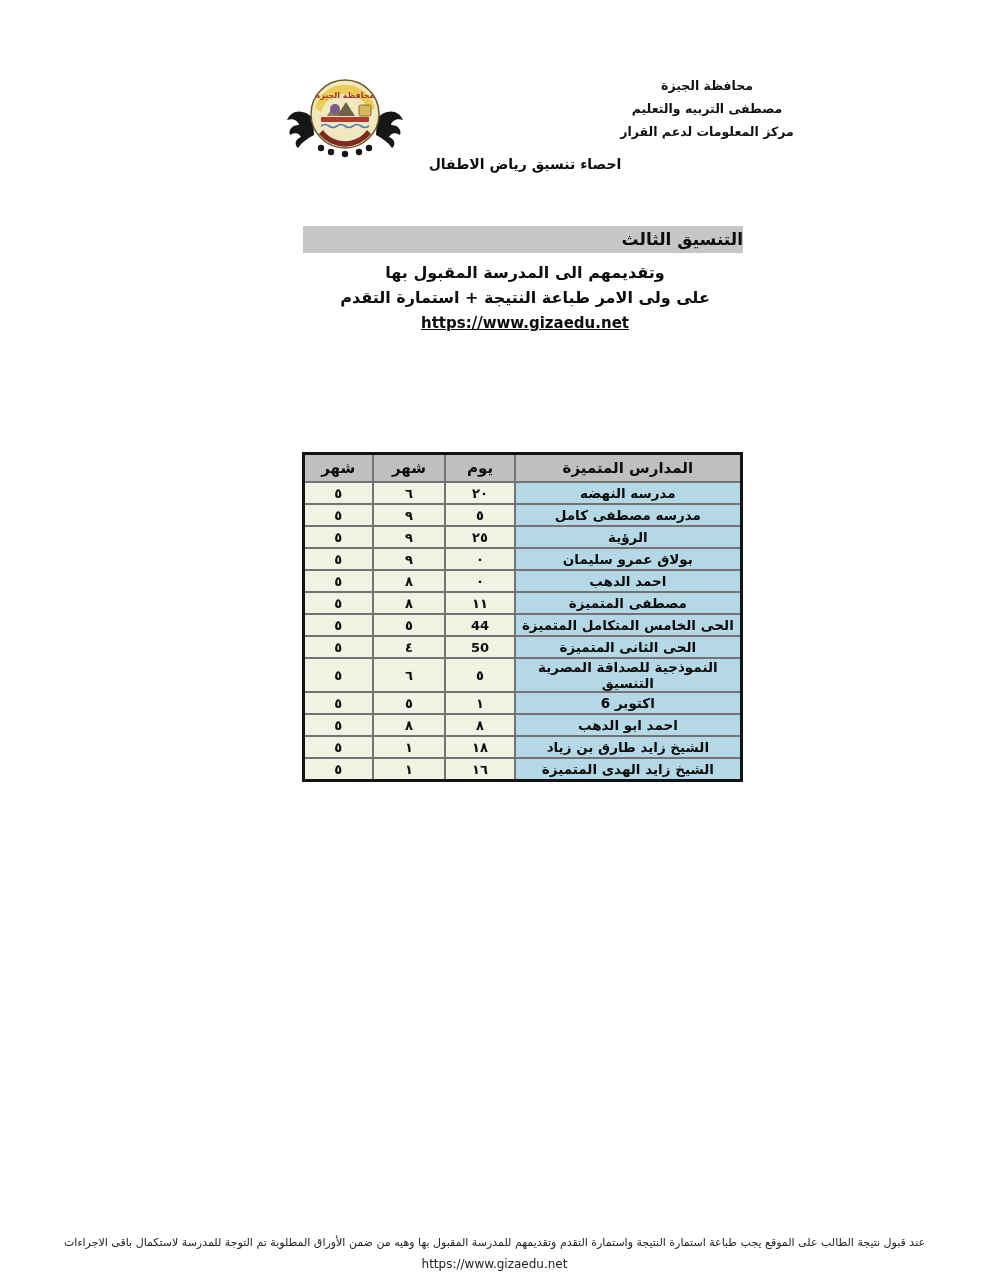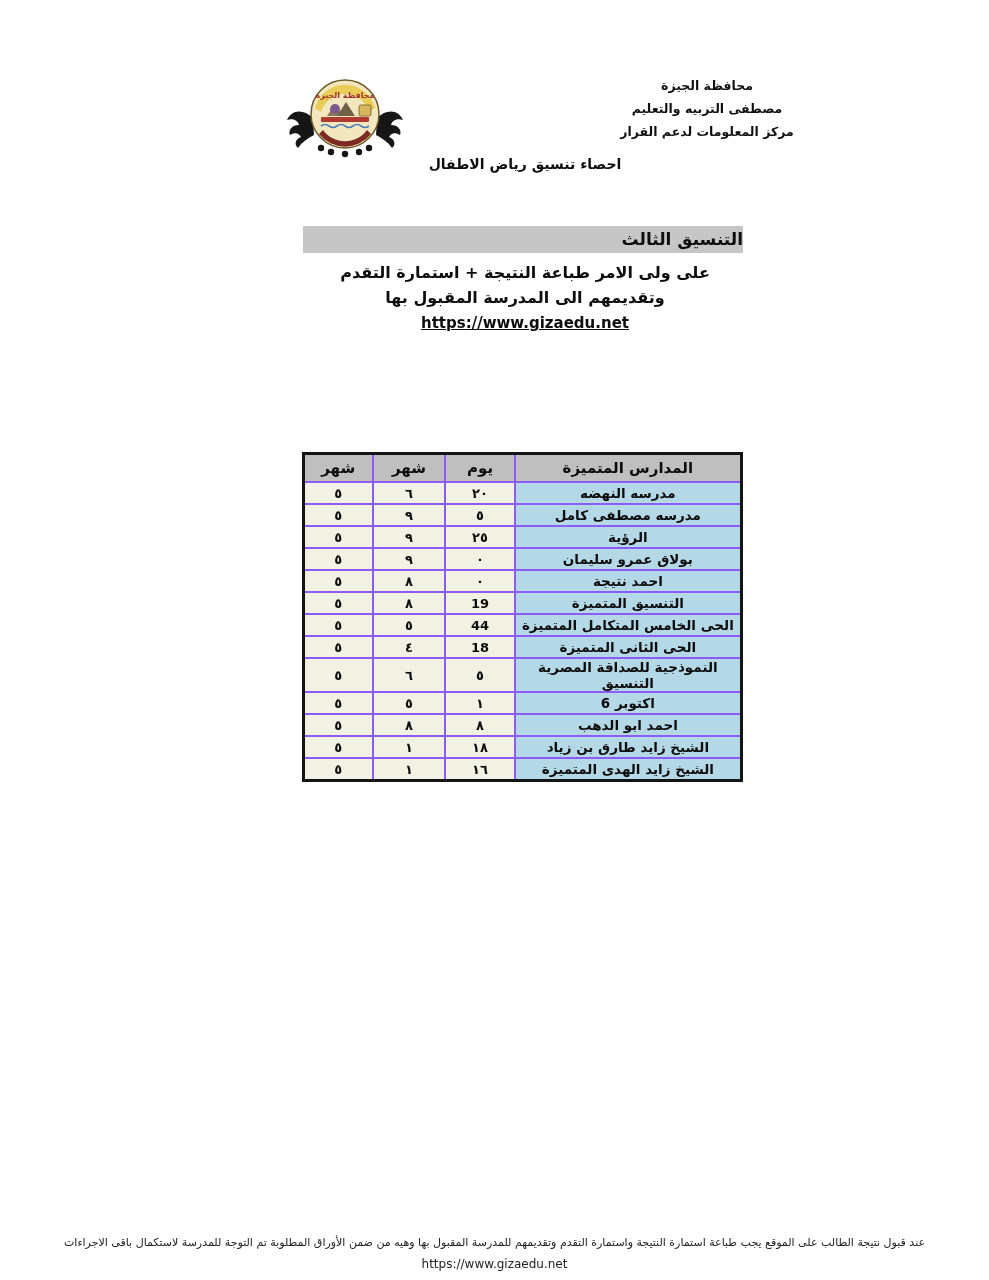--- a/index.html
+++ b/index.html
@@ -52,21 +52,21 @@
     text-decoration:underline; direction:ltr;
   }
 
   
   .schools-table{
     position:absolute; left:302px; top:452px; width:441px;
     border-collapse:collapse; direction:rtl;
     border:3px solid #141414;
   }
   .schools-table th, .schools-table td{
-    border:2px solid #8b5cf6;
+    border:2px solid #737373;
     padding:0 4px;
     text-align:center; vertical-align:middle;
     color:#0d0d0d;
   }
   .schools-table th{
     background:var(--header-gray,#bfbfbf);
     height:26px; font-weight:bold; font-size:15px;
   }
   .schools-table td{ height:20px; font-size:13px; font-weight:bold; }
   .col-school{ width:238px; }
@@ -130,22 +130,22 @@
     <div>مركز المعلومات لدعم القرار</div>
   </div>
 
   <div class="title-block">
     <div class="title-line">احصاء تنسيق رياض الاطفال</div>
   </div>
 
   <div class="banner">التنسيق الثالث</div>
 
   <div class="notice">
+    <div class="notice-line">وتقديمهم الى المدرسة المقبول بها</div>
     <div class="notice-line">على ولى الامر طباعة النتيجة + استمارة التقدم</div>
-    <div class="notice-line">وتقديمهم الى المدرسة المقبول بها</div>
     <a class="notice-link" href="#">https://www.gizaedu.net</a>
   </div>
 
   <table class="schools-table" dir="rtl">
     <thead>
       <tr>
         <th class="col-school">المدارس المتميزة</th>
         <th class="col-day">يوم</th>
         <th class="col-month1">شهر</th>
         <th class="col-month2">شهر</th>
@@ -170,40 +170,40 @@
           <td class="cell-num col-month1">٩</td>
           <td class="cell-num col-month2">٥</td>
         </tr>
         <tr>
           <td class="cell-school col-school">بولاق عمرو سليمان</td>
           <td class="cell-num col-day">٠</td>
           <td class="cell-num col-month1">٩</td>
           <td class="cell-num col-month2">٥</td>
         </tr>
         <tr>
-          <td class="cell-school col-school">احمد نتيجة</td>
+          <td class="cell-school col-school">احمد الدهب</td>
           <td class="cell-num col-day">٠</td>
           <td class="cell-num col-month1">٨</td>
           <td class="cell-num col-month2">٥</td>
         </tr>
         <tr>
-          <td class="cell-school col-school">التنسيق المتميزة</td>
-          <td class="cell-num col-day">19</td>
+          <td class="cell-school col-school">مصطفى المتميزة</td>
+          <td class="cell-num col-day">١١</td>
           <td class="cell-num col-month1">٨</td>
           <td class="cell-num col-month2">٥</td>
         </tr>
         <tr>
           <td class="cell-school col-school">الحى الخامس المتكامل المتميزة</td>
           <td class="cell-num col-day">44</td>
           <td class="cell-num col-month1">٥</td>
           <td class="cell-num col-month2">٥</td>
         </tr>
         <tr>
           <td class="cell-school col-school">الحى الثانى المتميزة</td>
-          <td class="cell-num col-day">18</td>
+          <td class="cell-num col-day">50</td>
           <td class="cell-num col-month1">٤</td>
           <td class="cell-num col-month2">٥</td>
         </tr>
         <tr>
           <td class="cell-school col-school">النموذجية للصداقة المصرية التنسيق</td>
           <td class="cell-num col-day">٥</td>
           <td class="cell-num col-month1">٦</td>
           <td class="cell-num col-month2">٥</td>
         </tr>
         <tr>

